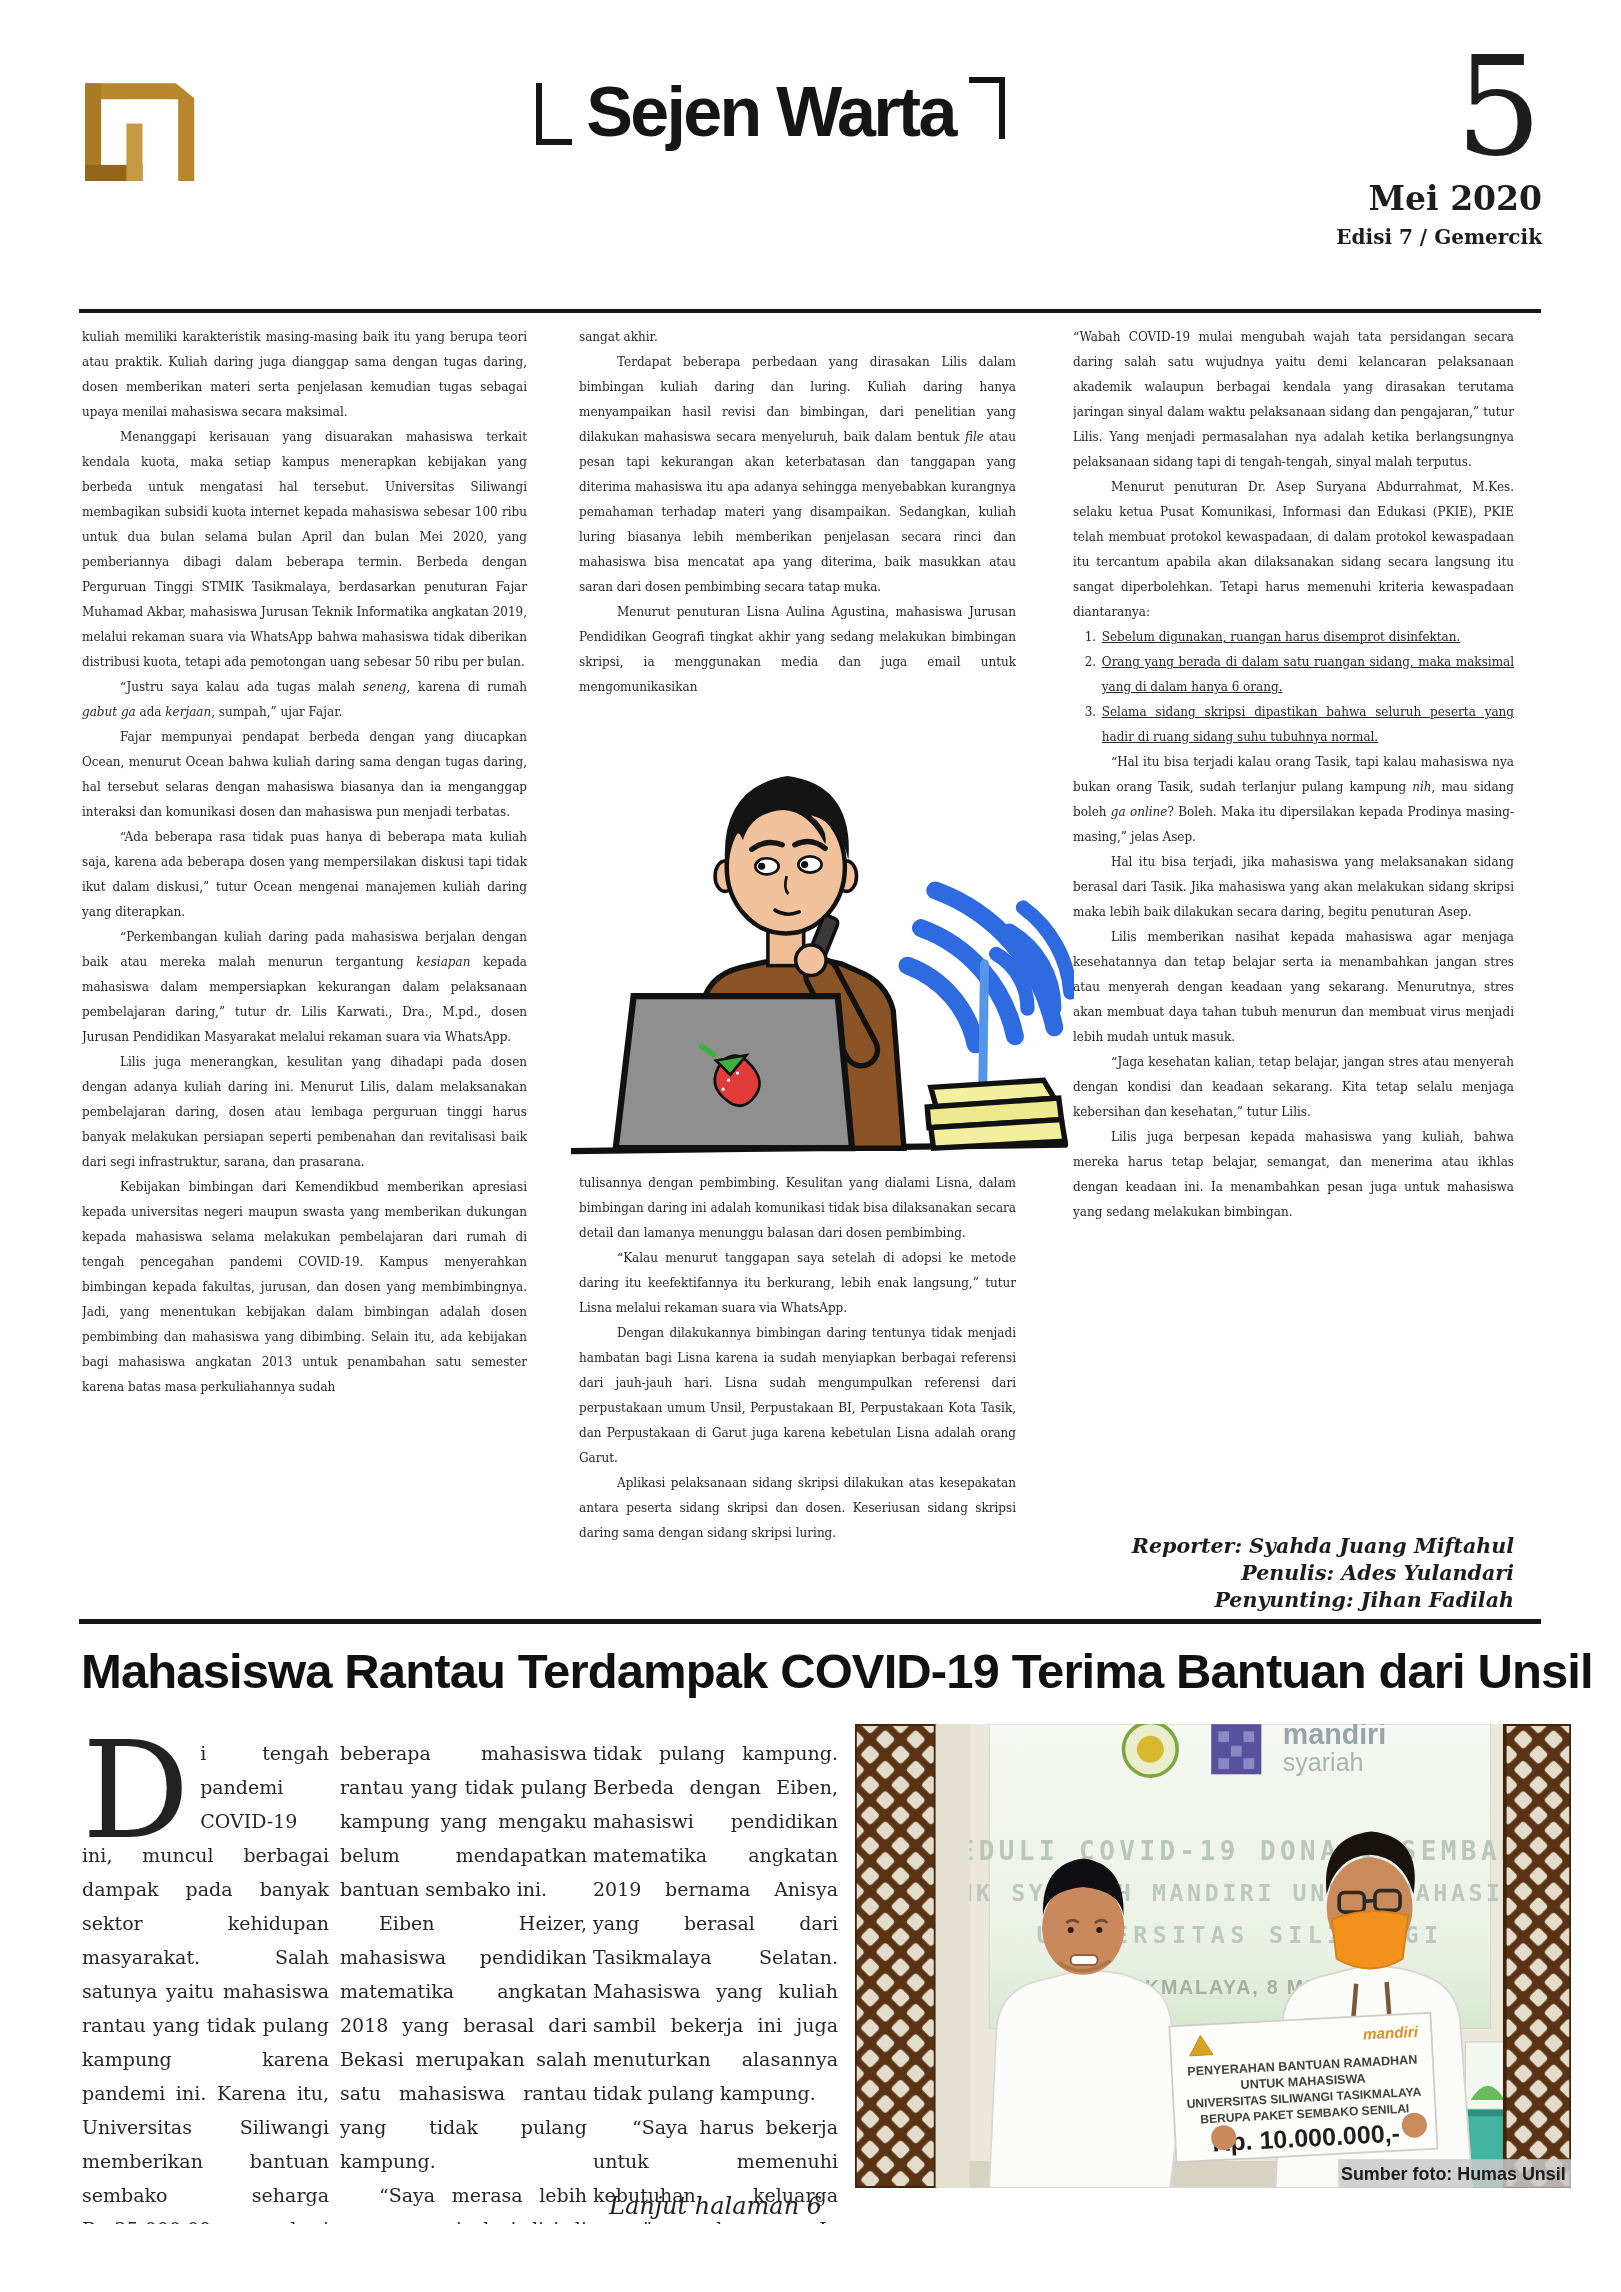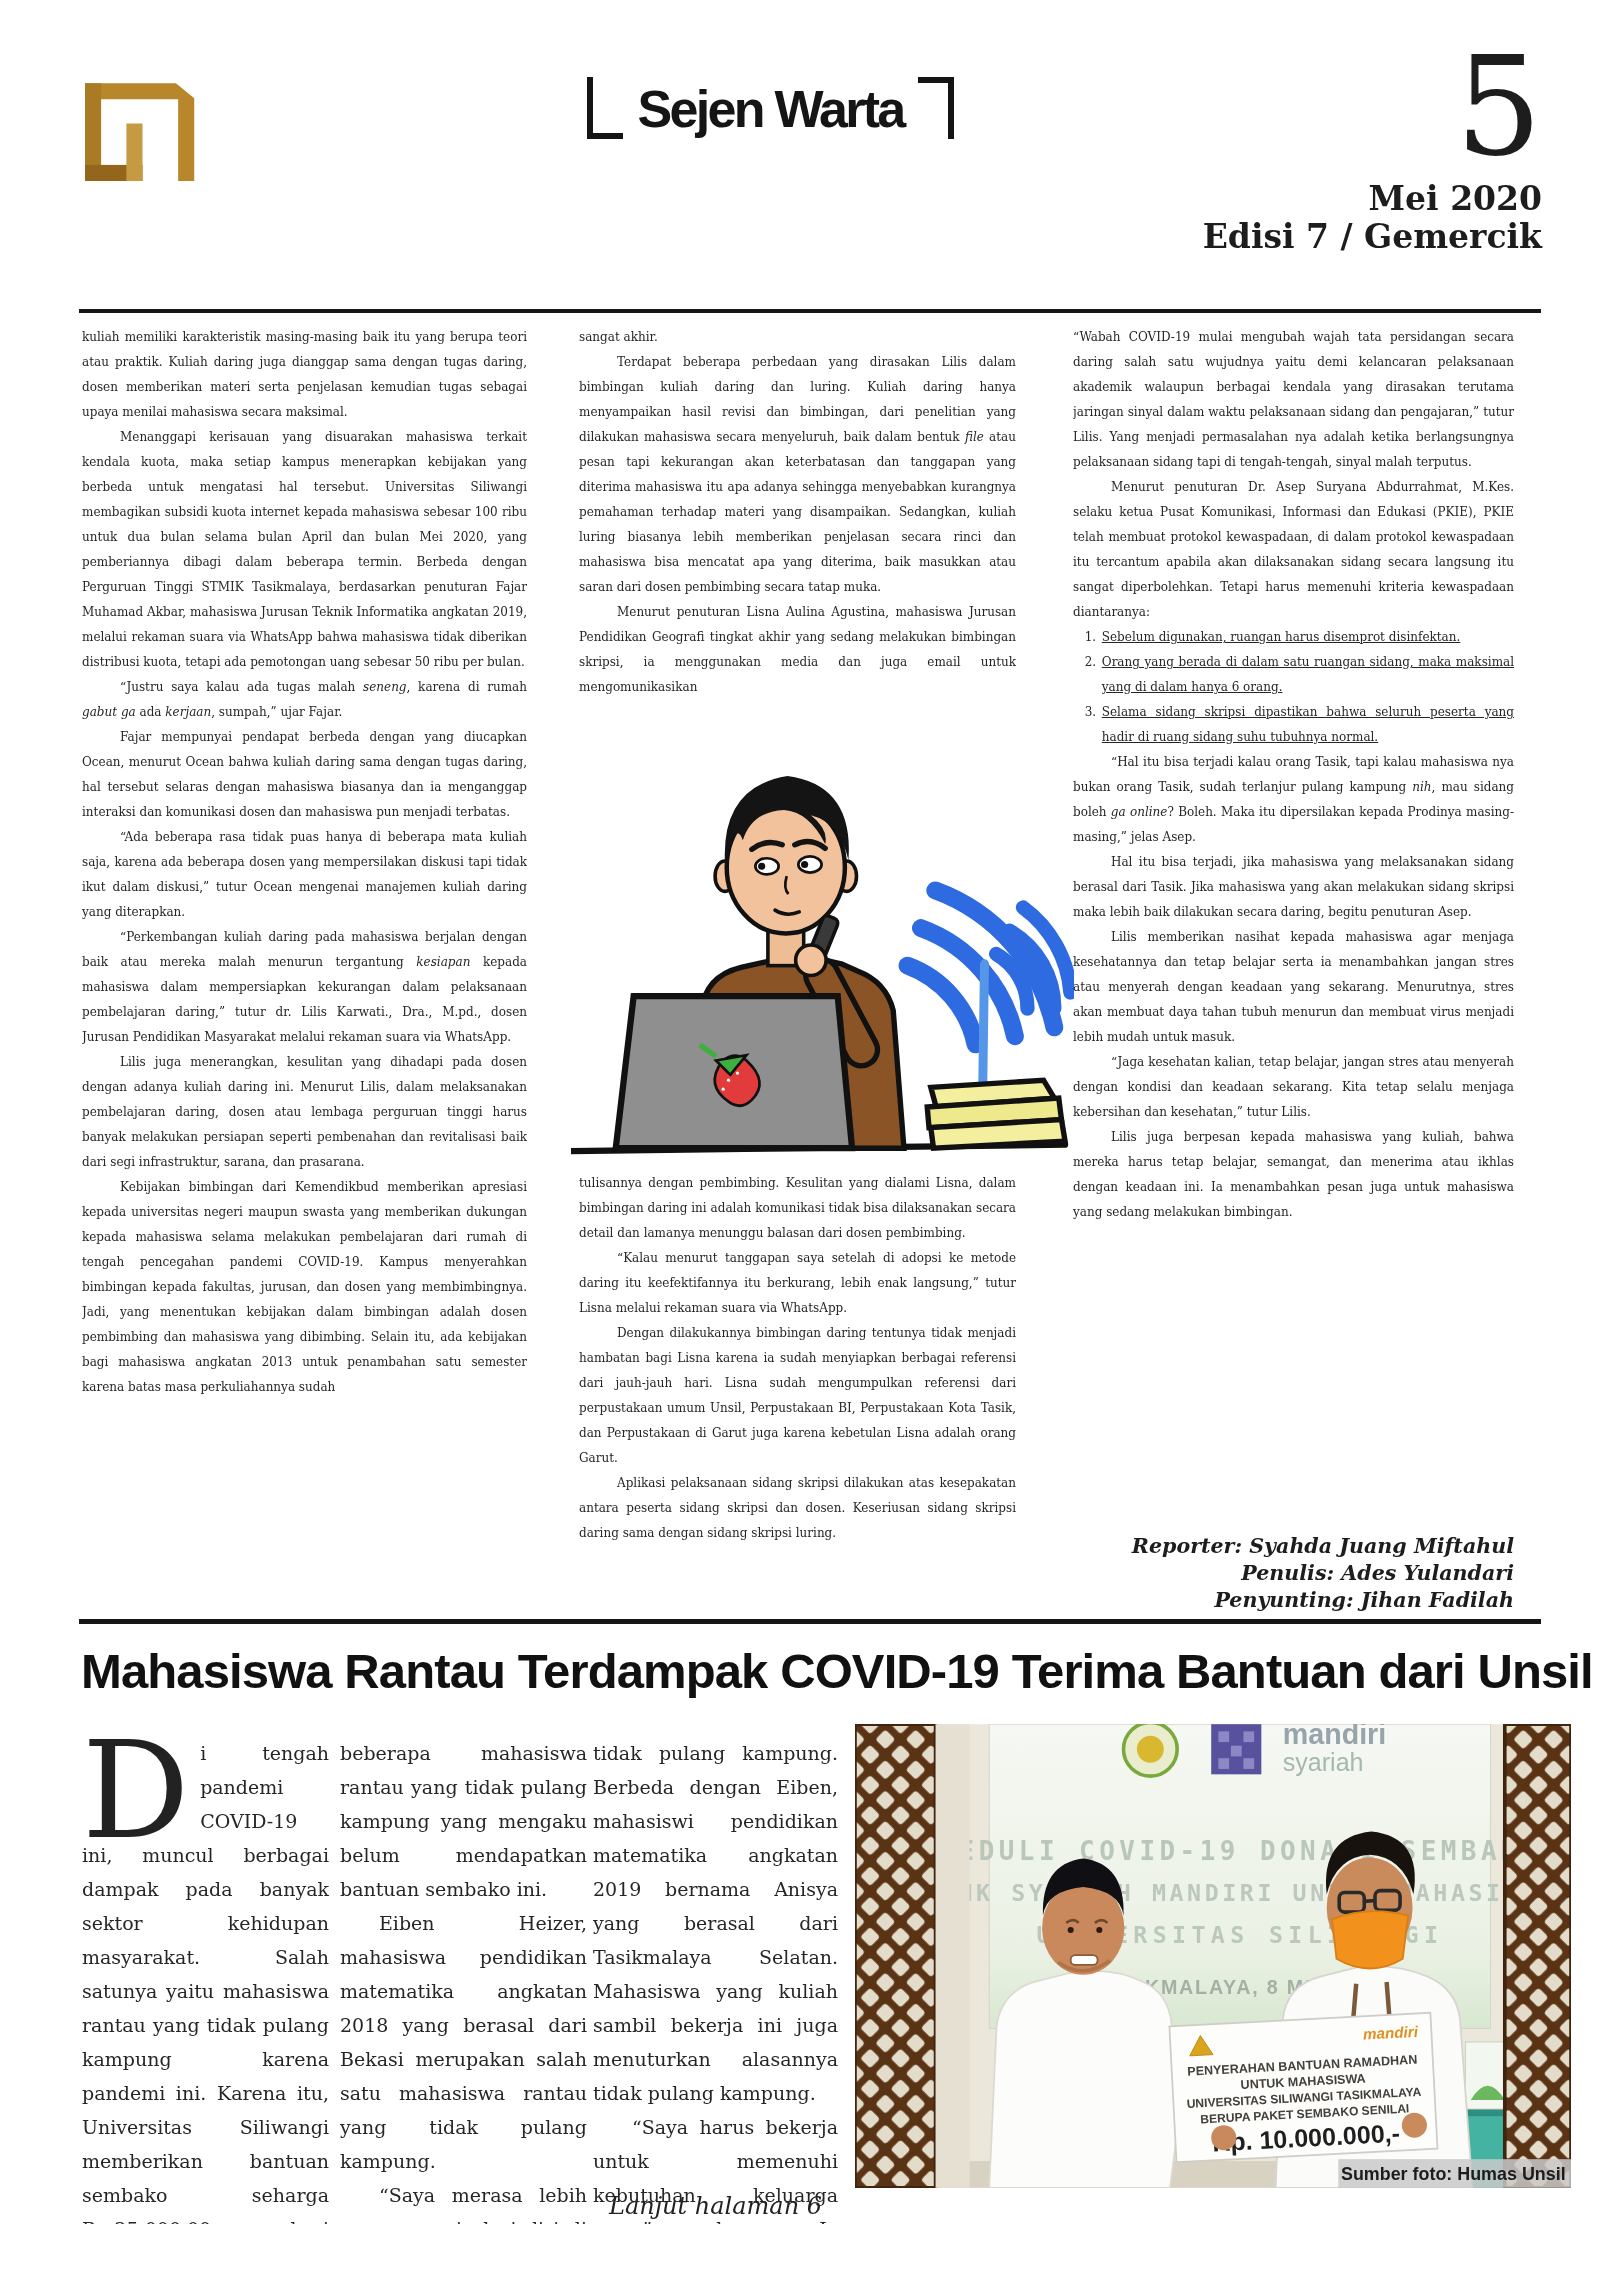--- a/index.html
+++ b/index.html
@@ -6,29 +6,29 @@
   body{
     width:1621px;height:2293px;position:relative;background:#ffffff;
     font-family:"DejaVu Serif", serif;color:#262626;overflow:hidden;
   }
   .abs{position:absolute;}
 
   
   .brandlogo{left:85px;top:82px;width:115px;height:106px;}
   .masthead{left:0;top:77px;width:1621px;display:flex;justify-content:center;align-items:center;transform:translateX(-40px);}
   .mast-title{
-    font-family:"Liberation Sans", sans-serif;font-weight:bold;font-size:52px;
+    font-family:"Liberation Sans", sans-serif;font-weight:bold;font-size:70px;
     letter-spacing:-2.7px;color:#151515;line-height:1;
   }
   .br-l{width:30px;height:56px;border-left:6.3px solid #141414;border-bottom:6.3px solid #141414;align-self:flex-end;margin:0 14.3px 1.8px 0;}
   .br-r{width:30px;height:56px;border-top:6.3px solid #141414;border-right:6.3px solid #141414;align-self:flex-start;margin:0 0 0 14.3px;}
   .pageno-block{top:36px;right:79px;text-align:right;color:#1d1d1d;}
   .pageno{font-family:"DejaVu Serif", serif;font-size:136px;line-height:143px;font-weight:normal;}
   .pagedate{font-size:33px;font-weight:bold;line-height:39px;}
-  .pageedition{font-size:33px;font-weight:bold;line-height:38px;}
+  .pageedition{font-size:20px;font-weight:bold;line-height:38px;}
   .rule1{left:79px;top:309px;width:1462px;height:3.6px;background:#161616;}
   .rule2{left:79px;top:1619px;width:1462px;height:4.5px;background:#161616;}
 
   
   .col{overflow:hidden;}
   .a1c1{left:82px;top:325px;width:445px;height:1286px;}
   .a1c2t{left:579px;top:325px;width:437px;height:414px;}
   .illus{left:571px;top:740px;width:503px;height:428px;overflow:visible;}
   .a1c2b{left:579px;top:1171px;width:437px;height:435px;}
   .a1c3{left:1073px;top:325px;width:441px;height:1200px;}

